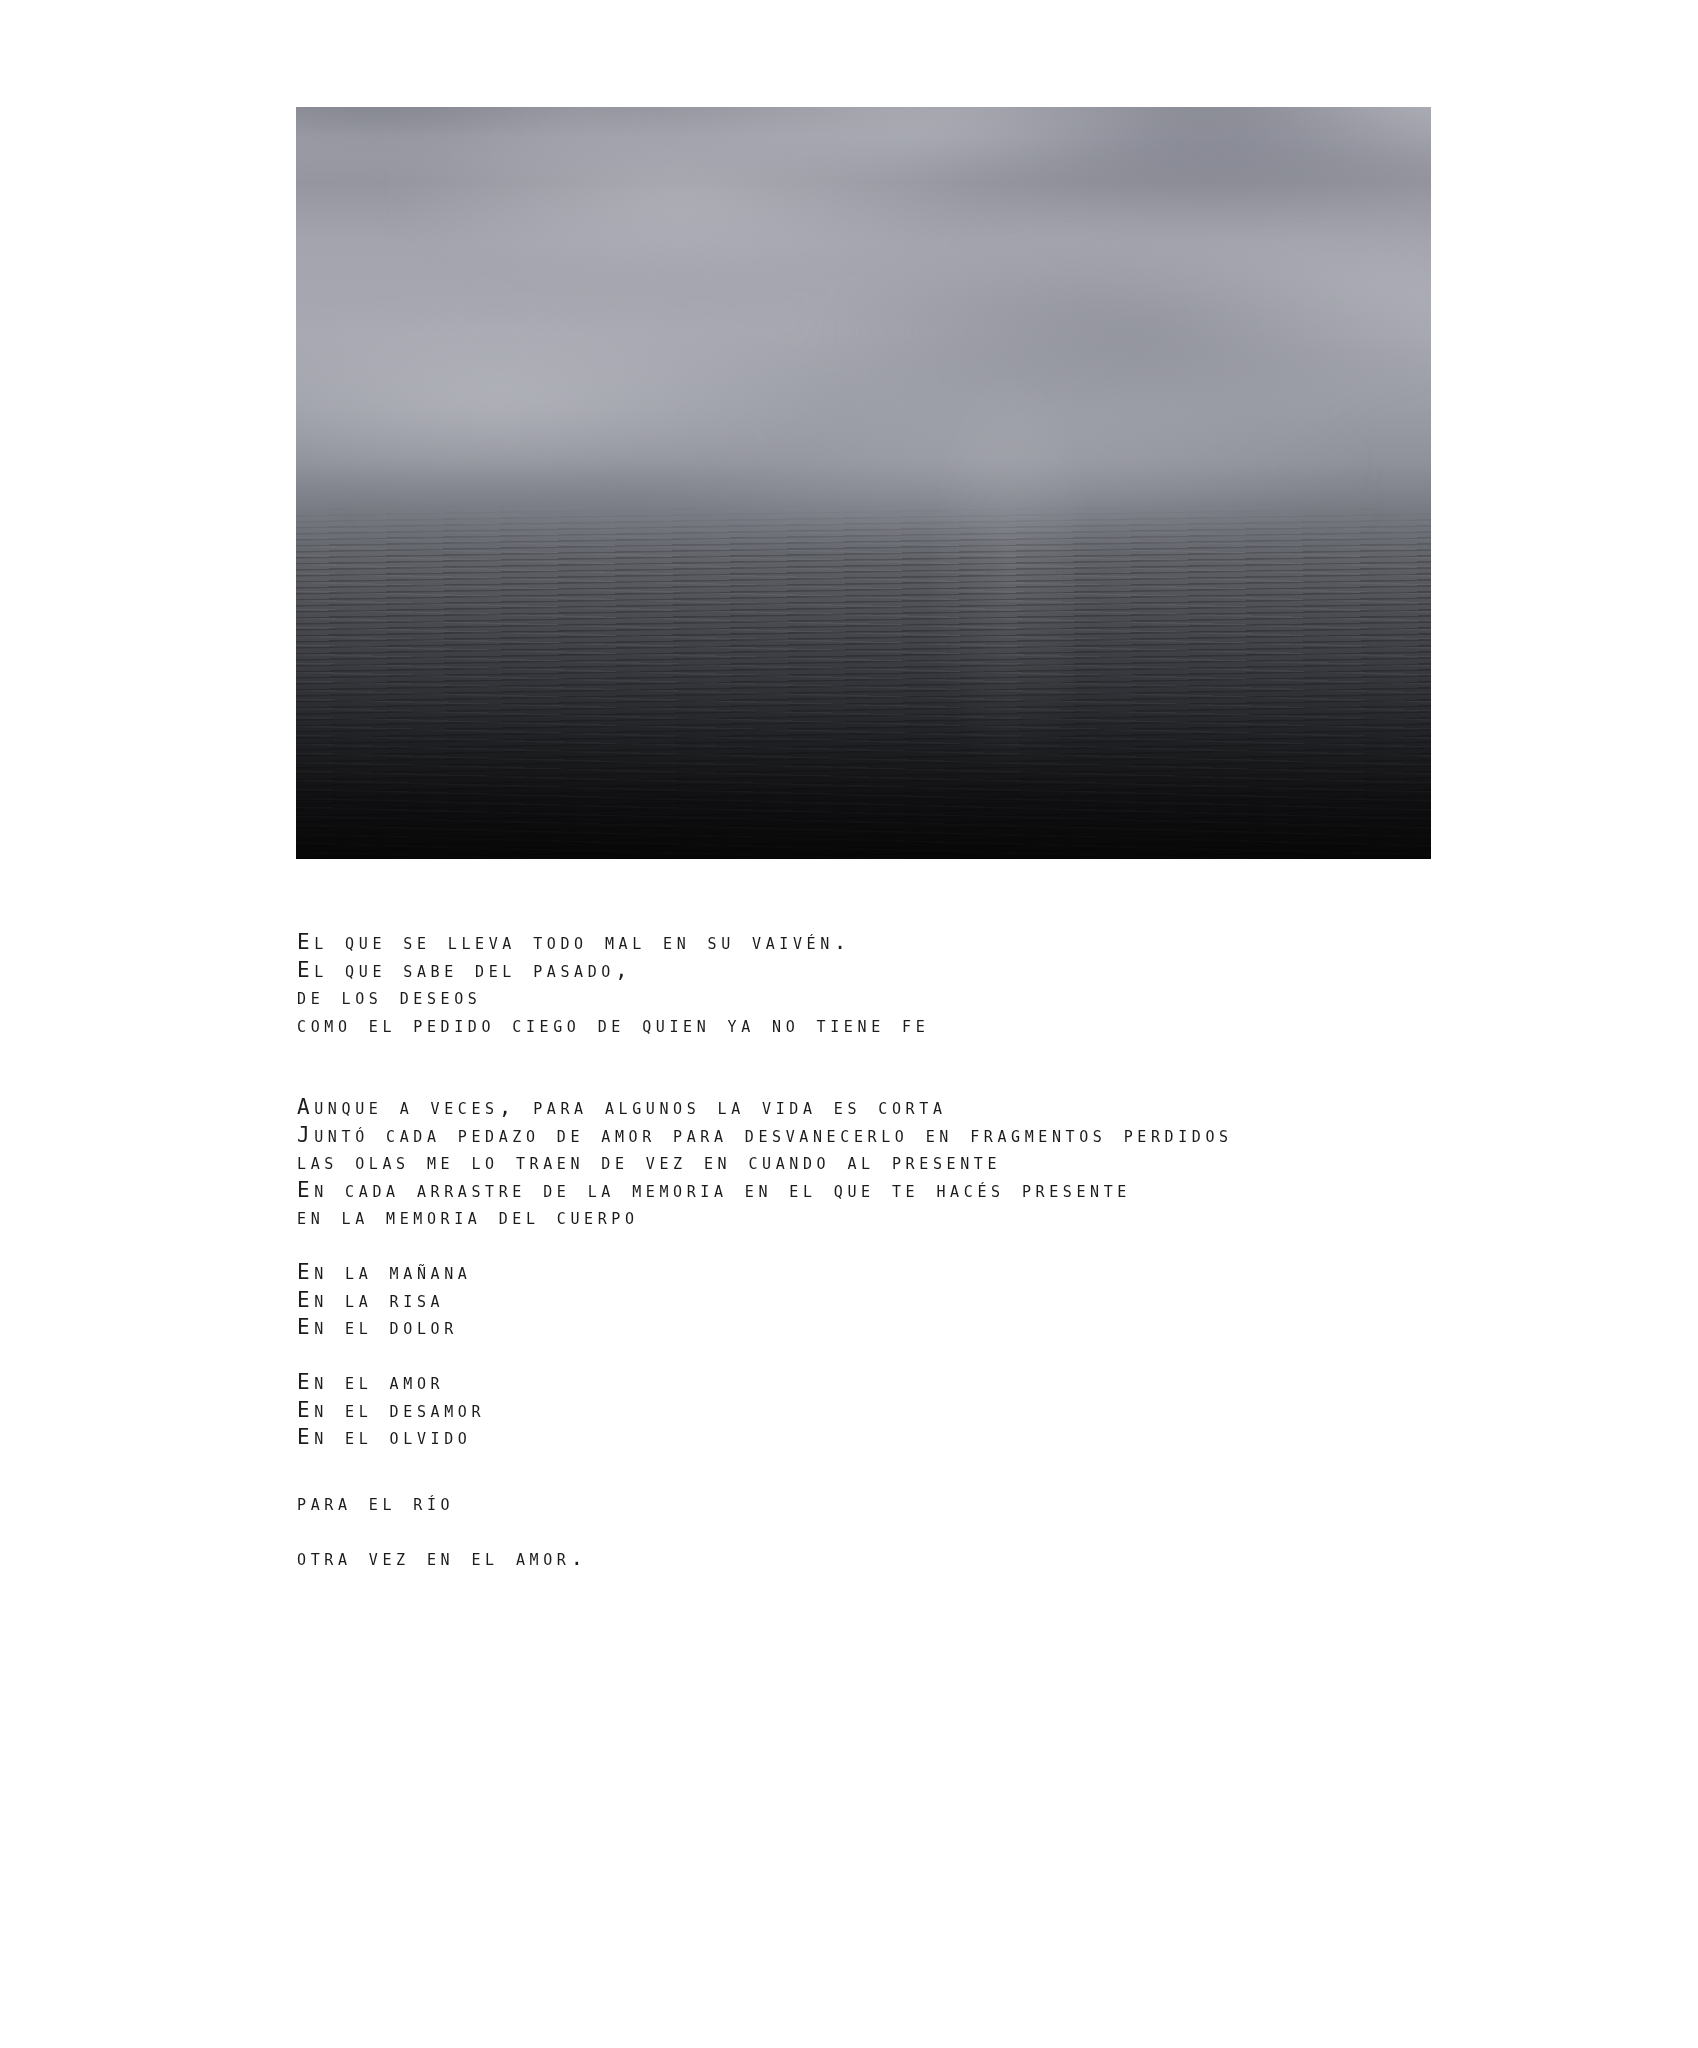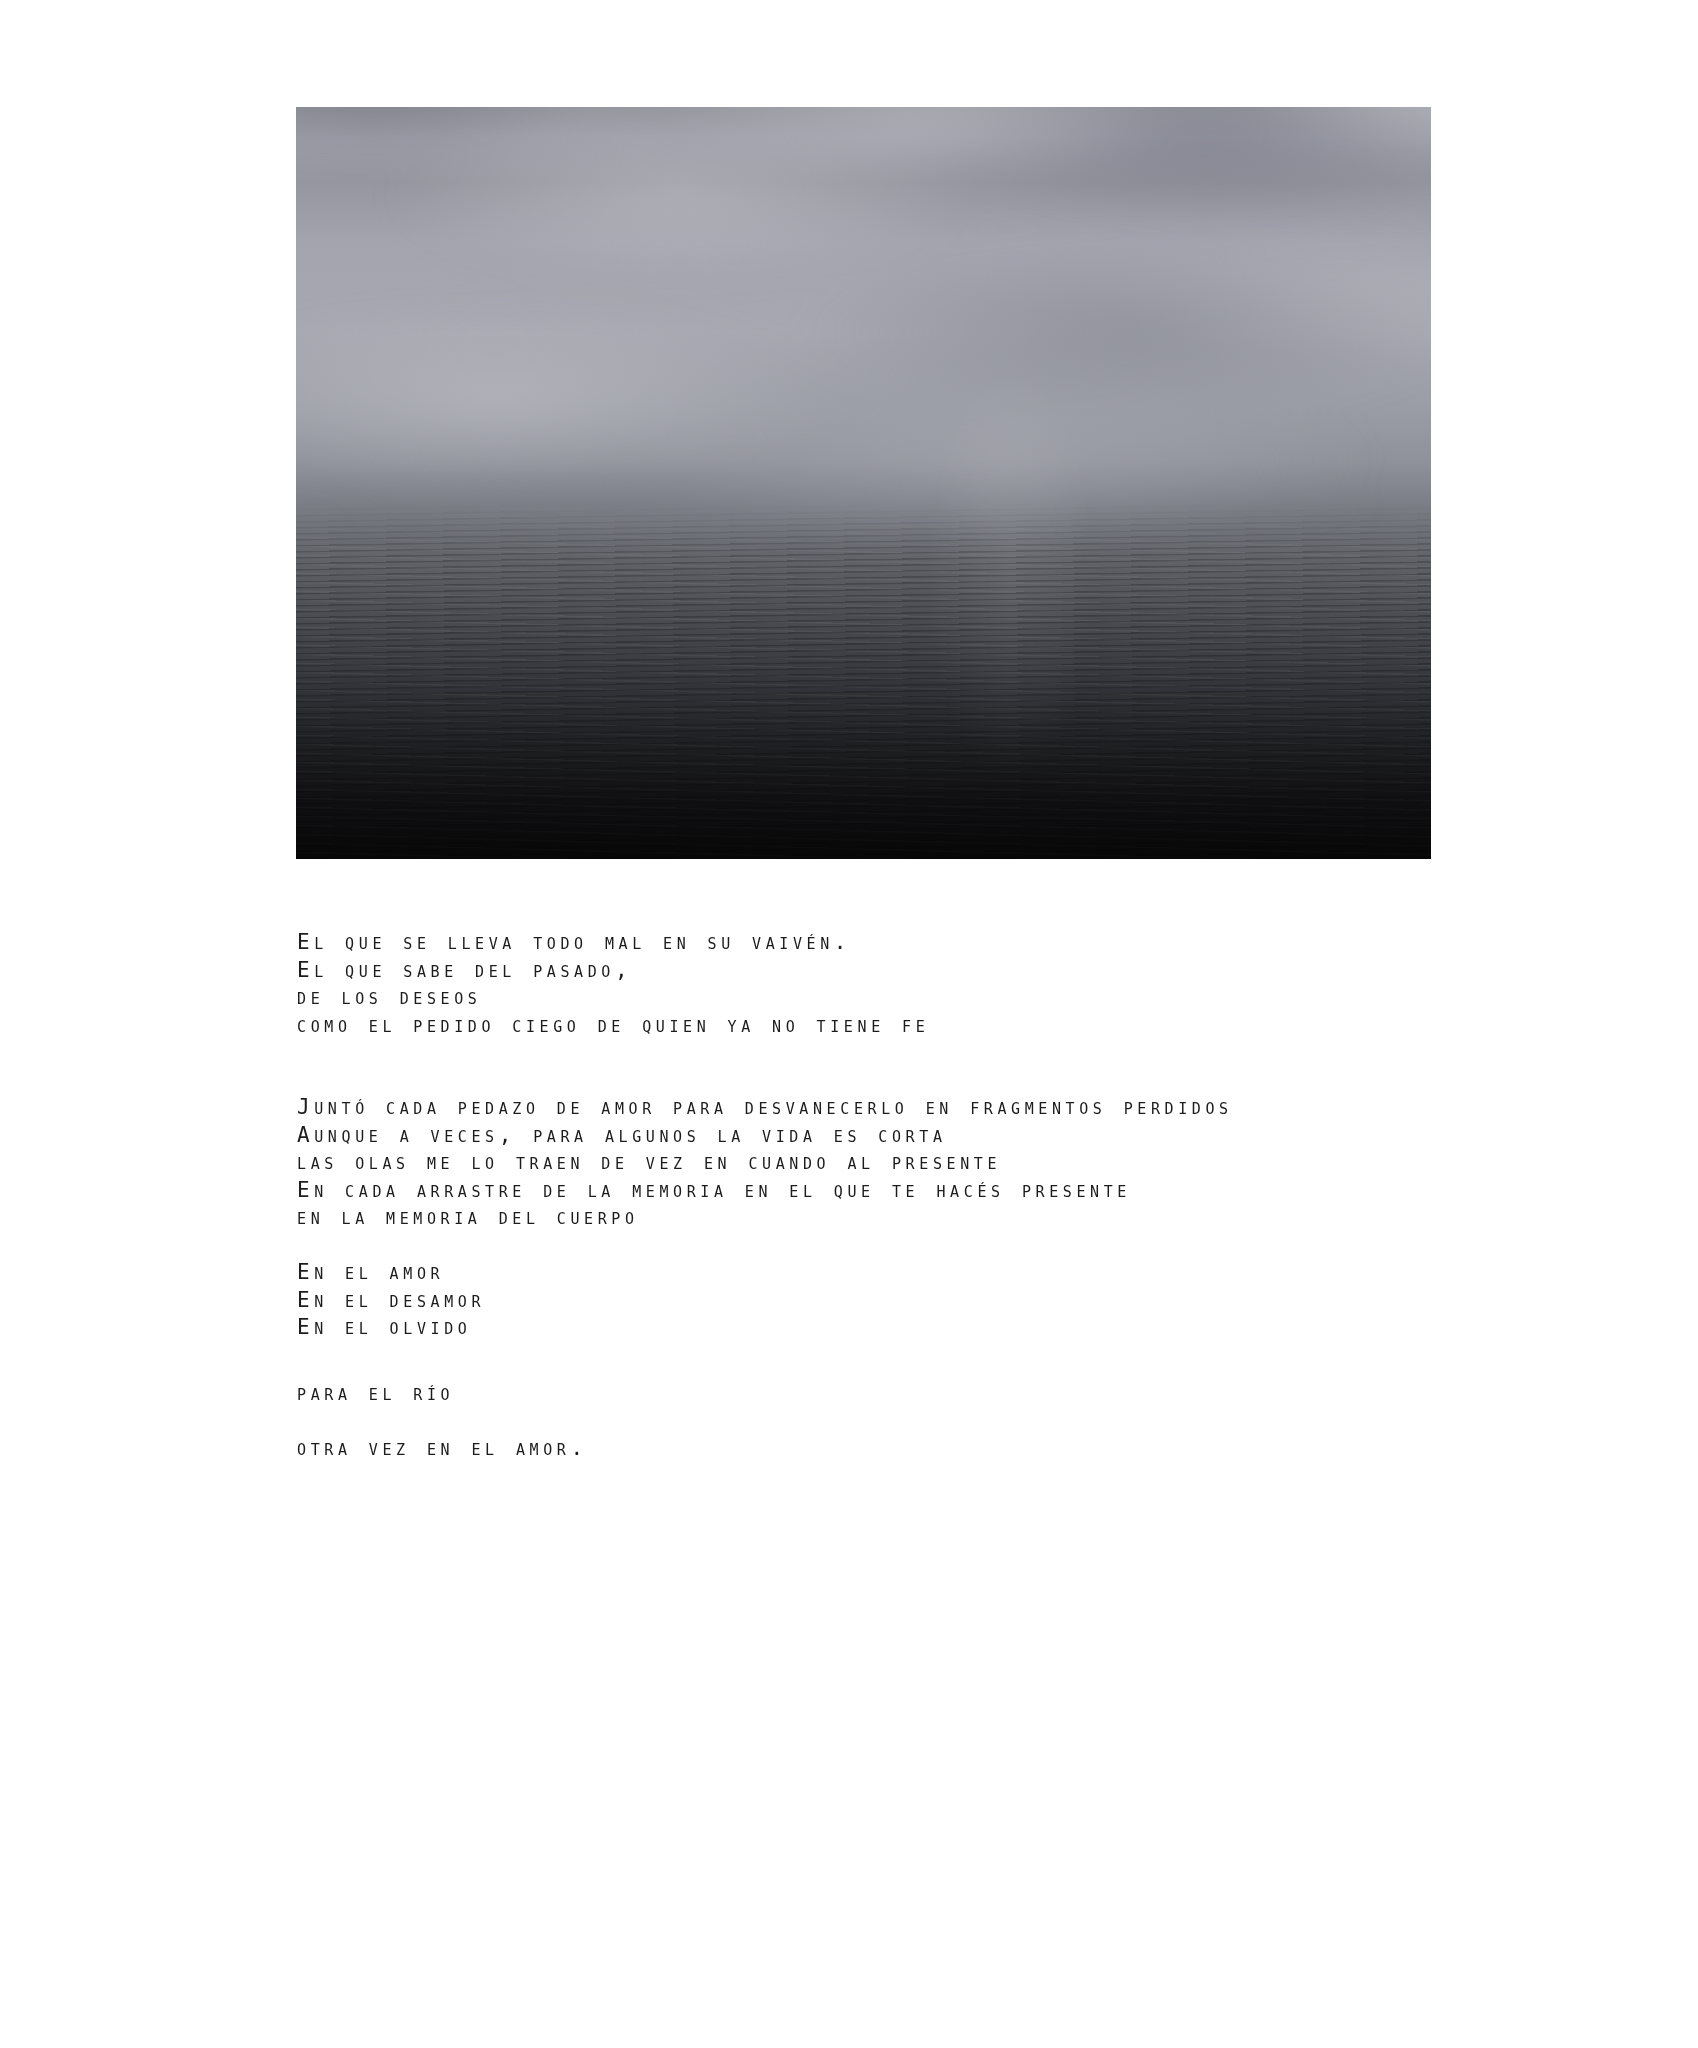--- a/index.html
+++ b/index.html
@@ -85,27 +85,32 @@
 
     <div class="stanza gap-2">
       <div>El que se lleva todo mal en su vaivén.</div>
       <div>El que sabe del pasado,</div>
       <div>de los deseos</div>
       <div>como el pedido ciego de quien ya no tiene fe</div>
     </div>
 
 
     <div class="stanza gap-1">
+      <div>Aunque a veces, para algunos la vida es corta</div>
       <div>Juntó cada pedazo de amor para desvanecerlo en fragmentos perdidos</div>
-      <div>Aunque a veces, para algunos la vida es corta</div>
       <div>las olas me lo traen de vez en cuando al presente</div>
       <div>En cada arrastre de la memoria en el que te hacés presente</div>
       <div>en la memoria del cuerpo</div>
     </div>
 
+    <div class="stanza gap-1">
+      <div>En la mañana</div>
+      <div>En la risa</div>
+      <div>En el dolor</div>
+    </div>
 
     <div class="stanza gap-3">
       <div>En el amor</div>
       <div>En el desamor</div>
       <div>En el olvido</div>
     </div>
 
     <div class="stanza gap-1">
       <div>para el río</div>
     </div>

